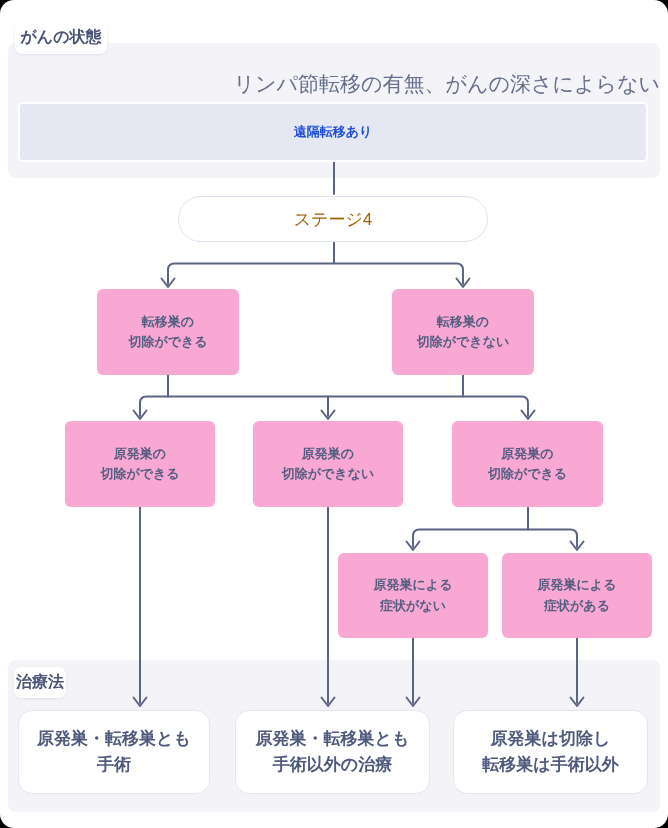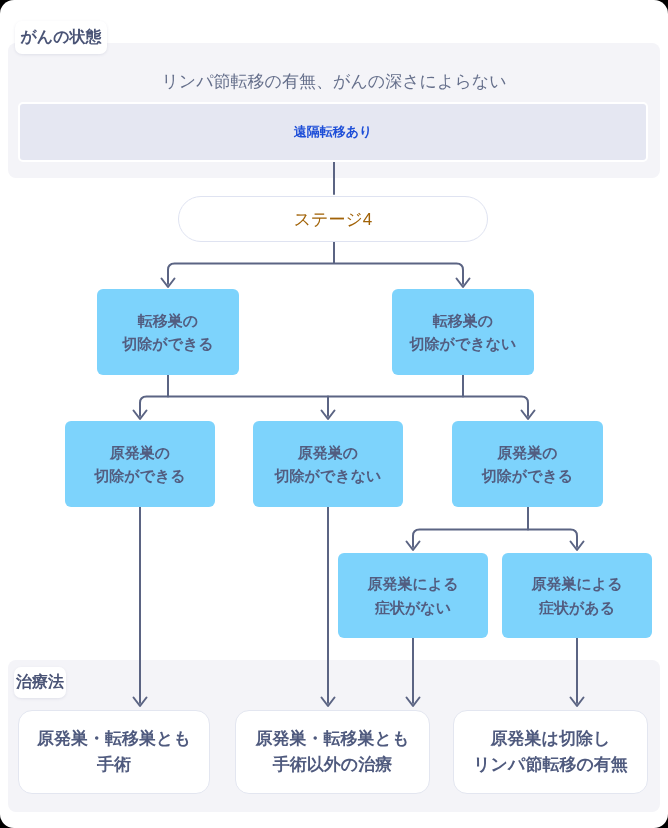--- a/index.html
+++ b/index.html
@@ -6,33 +6,33 @@
   .page{position:relative;width:668px;height:828px;background:#ffffff;border-radius:14px;overflow:hidden;
         font-family:"Liberation Sans","DejaVu Sans",sans-serif;}
   .panel{position:absolute;left:8px;width:652px;background:#f4f4f8;border-radius:8px;}
   .panel.top{top:43px;height:135px;}
   .panel.bottom{top:660px;height:152px;}
   .badge{position:absolute;display:flex;align-items:center;justify-content:center;
          background:#ffffff;border-radius:7px;box-shadow:0 1px 3px rgba(80,90,130,.12);
          font-weight:bold;font-size:16px;color:#4a5476;}
   .badge.state{left:15px;top:21px;width:92px;height:33px;}
   .badge.treatment{left:14px;top:667px;width:52px;height:31px;}
-  .subtitle{position:absolute;left:8px;top:70px;width:652px;text-align:center;
-            font-size:17px;color:#656f8b;}
+  .subtitle{position:absolute;left:8px;top:70px;width:652px;text-align:right;
+            font-size:21px;color:#656f8b;}
   .condition{position:absolute;left:18px;top:102px;width:630px;height:60px;box-sizing:border-box;
              background:#e5e7f2;border:2px solid #ffffff;border-radius:5px;
              display:flex;align-items:center;justify-content:center;
              font-size:13px;font-weight:bold;color:#1d4ed8;}
   .pill{position:absolute;left:178px;top:196px;width:310px;height:46px;box-sizing:border-box;
         background:#ffffff;border:1.5px solid #dfe3f1;border-radius:24px;
         display:flex;align-items:center;justify-content:center;
         font-size:17px;color:#a16207;}
-  .node{position:absolute;background:#7dd3fc;border-radius:6px;box-sizing:border-box;
+  .node{position:absolute;background:#f9a8d4;border-radius:6px;box-sizing:border-box;
         display:flex;align-items:center;justify-content:center;text-align:center;
-        white-space:pre-line;font-size:15px;font-weight:bold;color:#525d80;line-height:1.55;}
+        white-space:pre-line;font-size:13px;font-weight:bold;color:#525d80;line-height:1.55;}
   .n-meta-yes{left:97px;top:289px;width:142px;height:86px;}
   .n-meta-no{left:392px;top:289px;width:142px;height:86px;}
   .n-prim-yes-l{left:65px;top:421px;width:150px;height:86px;}
   .n-prim-no{left:253px;top:421px;width:150px;height:86px;}
   .n-prim-yes-r{left:452px;top:421px;width:151px;height:86px;}
   .n-symp-no{left:338px;top:553px;width:150px;height:85px;}
   .n-symp-yes{left:502px;top:553px;width:150px;height:85px;}
   .treat{position:absolute;top:710px;height:84px;box-sizing:border-box;
          background:#ffffff;border:1.5px solid #e3e6f0;border-radius:14px;
          display:flex;align-items:center;justify-content:center;text-align:center;
@@ -109,15 +109,15 @@
   <div class="node n-symp-yes">原発巣による
 症状がある</div>
 
   <div class="badge treatment">治療法</div>
 
   <div class="treat t-a">原発巣・転移巣とも
 手術</div>
   <div class="treat t-b">原発巣・転移巣とも
 手術以外の治療</div>
   <div class="treat t-c">原発巣は切除し
-リンパ節転移の有無</div>
+転移巣は手術以外</div>
 
 </div>
 
 </body></html>

